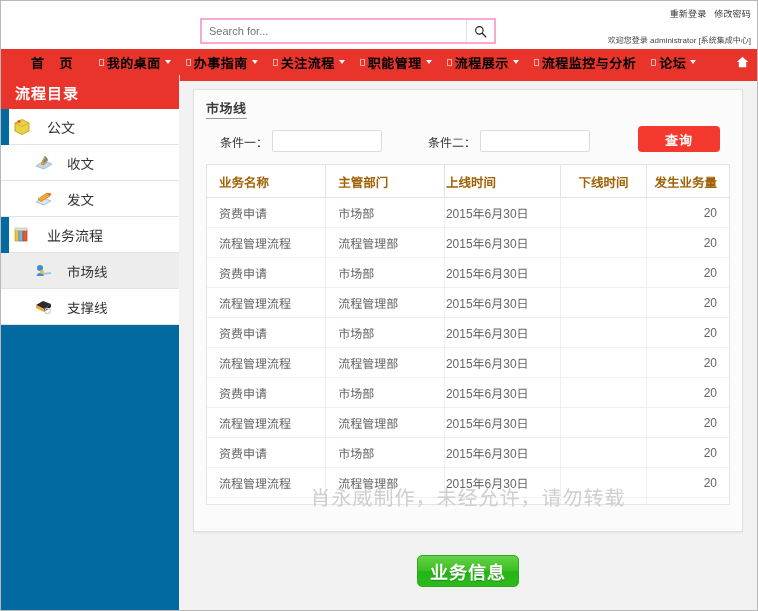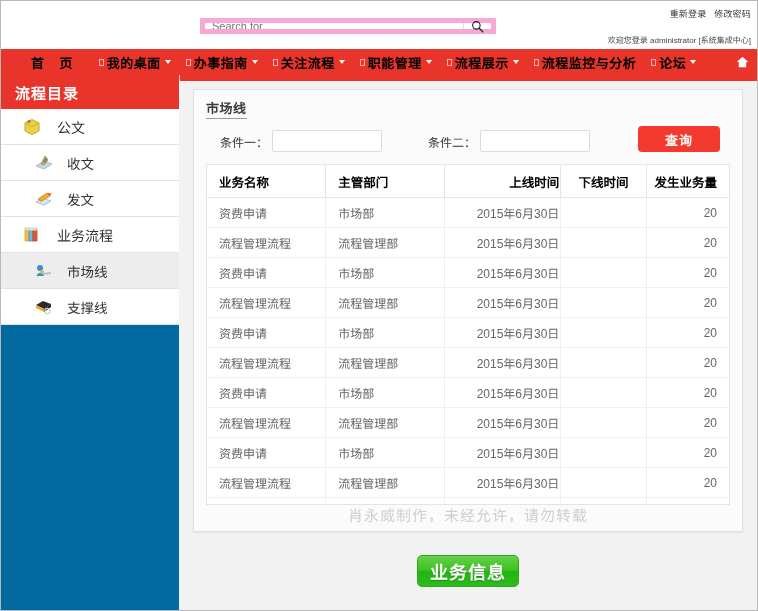--- a/index.html
+++ b/index.html
@@ -40,22 +40,22 @@
     margin-left: 5px;
     cursor: pointer;
   }
   .search-wrap {
     position: absolute;
     left: 199px;
     top: 17px;
     display: flex;
     align-items: stretch;
     width: 296px;
-    height: 16px;
-    border: 5px solid #f9a8d4;
+    height: 26px;
+    border: 2px solid #f9a8d4;
     background: #fff;
     box-sizing: border-box;
   }
   .search-input {
     flex: 1;
     border: 0;
     outline: none;
     font-size: 11px;
     color: #9b9b9b;
     padding: 0 7px;
@@ -202,21 +202,21 @@
   }
   .sidebar-item {
     height: 36px;
     display: flex;
     align-items: center;
     border-bottom: 1px solid #e3e3e3;
     cursor: pointer;
     box-sizing: border-box;
     background: #ffffff;
   }
-  .sidebar-item.level-1 { padding-left: 18px; }
+  .sidebar-item.level-1 { padding-left: 0; margin-left: 8px; }
   .sidebar-item.level-2 { padding-left: 30px; }
   .sidebar-item.selected { background: #ededed; }
   .sidebar-item .s-icon {
     width: 26px;
     display: flex;
     align-items: center;
     justify-content: center;
     line-height: 0;
   }
   .sidebar-item .s-label {
@@ -321,47 +321,47 @@
   }
   table.data-table {
     width: 100%;
     border-collapse: collapse;
     table-layout: fixed;
   }
   table.data-table th {
     height: 30px;
     font-size: 12.5px;
     font-weight: bold;
-    color: #000000;
+    color: #a16207;
     border-bottom: 1px solid #e4e4e4;
     background: #ffffff;
   }
   table.data-table td {
     height: 27px;
     font-size: 12px;
     color: #666666;
     border-bottom: 1px solid #efefef;
     border-right: 1px solid #efefef;
   }
   table.data-table th { border-right: 1px solid #e4e4e4; }
   table.data-table th:last-child,
   table.data-table td:last-child { border-right: 0; }
   .col-name  { width: 23%; text-align: left;   padding-left: 12px; box-sizing: border-box; }
   .col-dept  { width: 23%; text-align: left;   padding-left: 12px; box-sizing: border-box; }
-  .col-on    { width: 22%; text-align: right; }
+  .col-on    { width: 22%; text-align: left; }
   .col-off   { width: 16%; text-align: center; }
   .col-count { width: 16%; text-align: right;  padding-right: 12px; box-sizing: border-box; }
 
   
   .watermark {
     position: absolute;
     left: 50%;
     transform: translateX(-50%);
-    bottom: 6px;
-    font-size: 15px;
+    bottom: 20px;
+    font-size: 20px;
     color: #cfcfcf;
     white-space: nowrap;
     pointer-events: none;
     letter-spacing: 1px;
   }
 
   
   .footer-zone {
     position: absolute;
     left: 14px;

